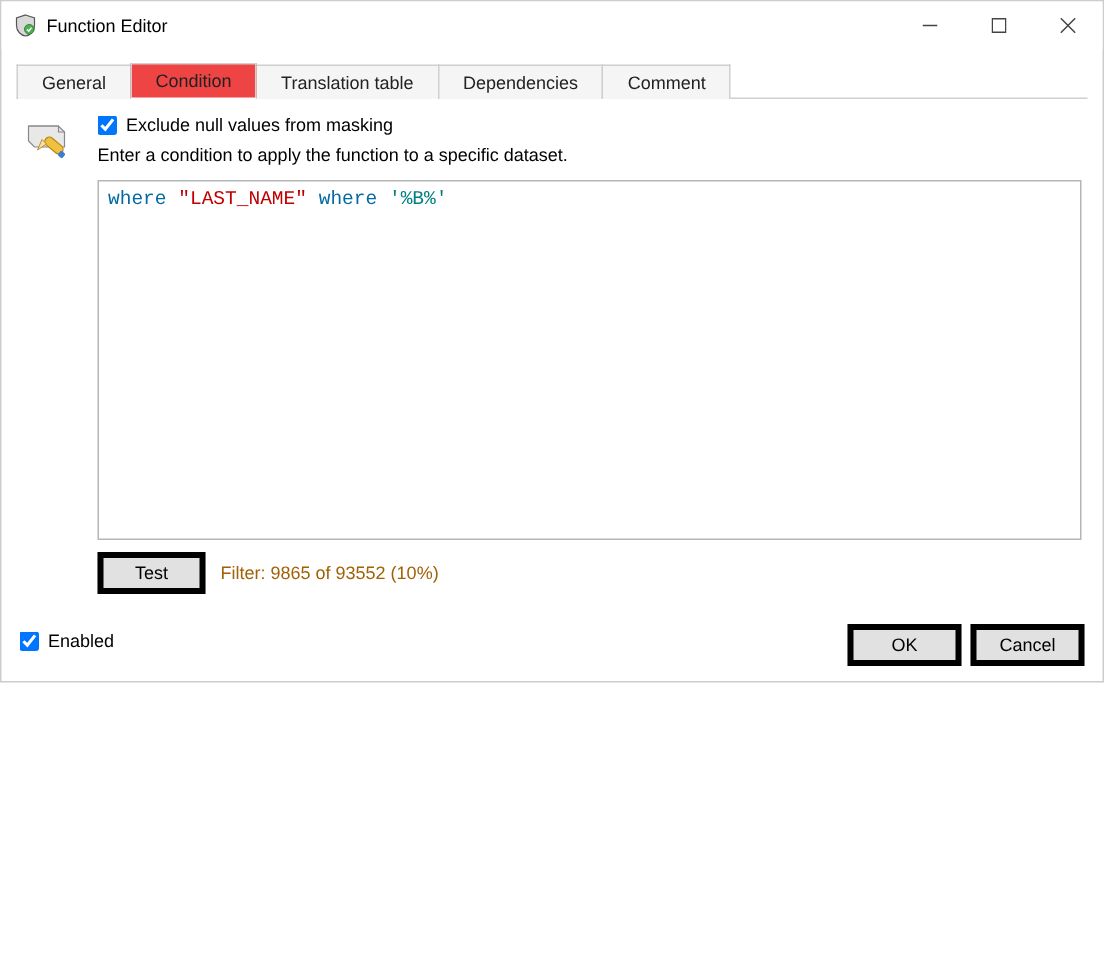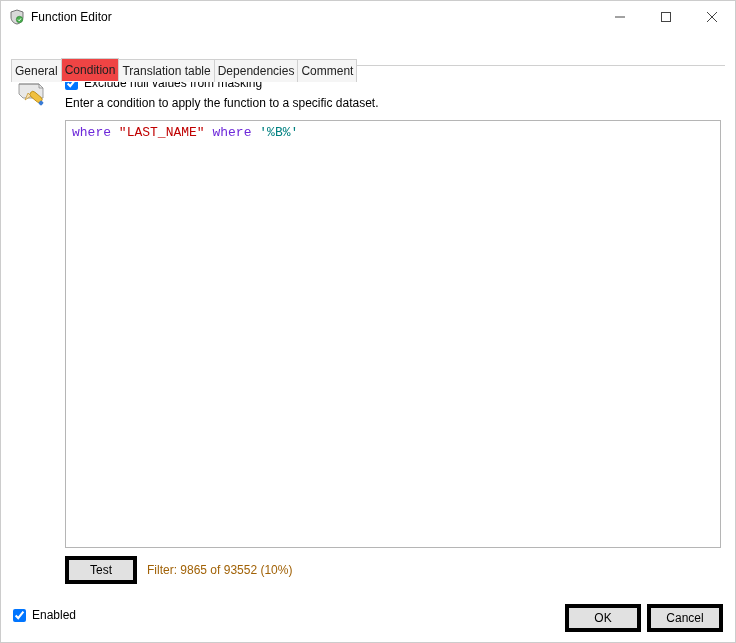--- a/index.html
+++ b/index.html
@@ -5,21 +5,21 @@
   * { box-sizing: border-box; }
   html, body {
     margin: 0; padding: 0;
     width: 736px; height: 643px;
     font-family: "Segoe UI", Tahoma, sans-serif;
     font-size: 12px;
     background: #ffffff;
     overflow: hidden;
   }
   .window {
-    width: 736px; height: 643px;
+    width: 736px; height: 455px;
     border: 1px solid #cccccc;
     display: flex; flex-direction: column;
     background: #ffffff;
   }
   .titlebar {
     height: 32px;
     display: flex; align-items: center;
     padding-left: 8px;
     background: #ffffff;
   }
@@ -43,29 +43,29 @@
   .tabs-wrap {
     padding: 8px 10px 0 10px;
   }
   .tabs {
     display: flex;
     align-items: flex-end;
     border-bottom: 1px solid #d0d0d0;
     position: relative;
   }
   .tab {
-    padding: 4px 3px;
+    padding: 4px 16px;
     border: 1px solid #d0d0d0;
     border-bottom: none;
     background: #f5f5f5;
     margin-right: -1px;
     font-size: 12px;
     color: #222;
     position: relative;
-    top: 17px;
+    top: 1px;
   }
   .tab.active {
     background: #ef4444;
     border-bottom: 1px solid #ffffff;
     z-index: 2;
   }
   .content {
     flex: 1;
     display: flex;
     padding: 10px 14px 0 14px;
@@ -100,21 +100,21 @@
     border: 1px solid #b5b5b5;
     background: #ffffff;
     padding: 4px 6px;
     font-family: Consolas, "Courier New", monospace;
     font-size: 13px;
     line-height: 16px;
     overflow: auto;
     white-space: pre;
     min-height: 0;
   }
-  .kw-blue { color: #6d28d9; }
+  .kw-blue { color: #0369a1; }
   .kw-red { color: #c00000; }
   .lit-teal { color: #008080; }
   .test-row {
     display: flex; align-items: center;
     gap: 10px;
     margin-top: 8px;
     margin-bottom: 12px;
   }
   .btn {
     border: 4px solid #000000;

